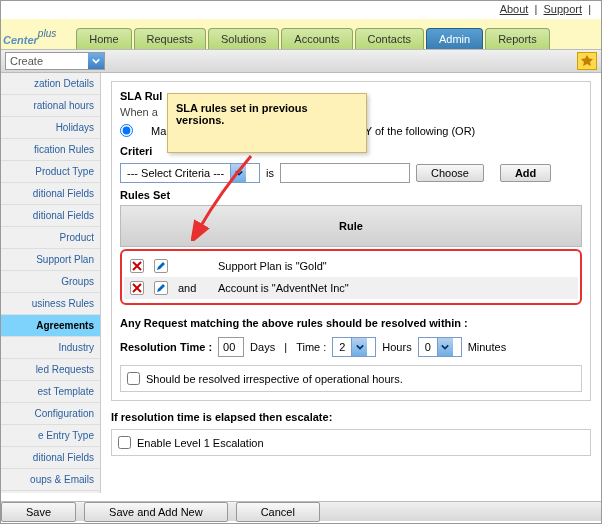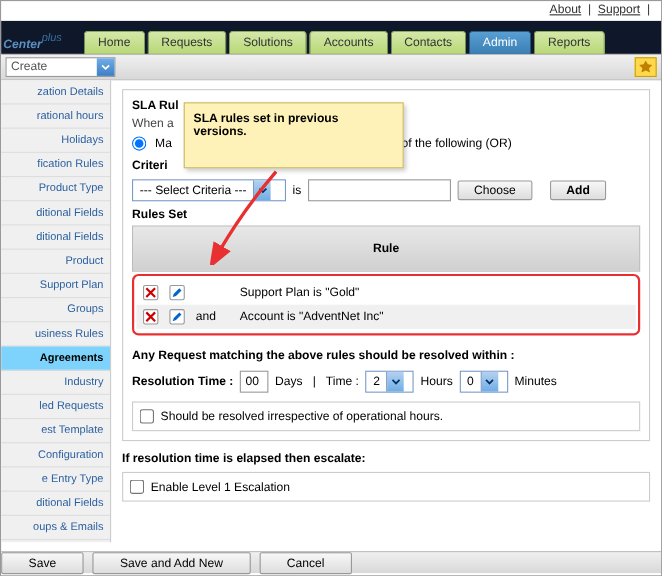--- a/index.html
+++ b/index.html
@@ -1,40 +1,40 @@
 <!DOCTYPE html>
 <html><head>
 <meta charset="utf-8">
 <style>
 *{box-sizing:border-box;margin:0;padding:0;font-family:Verdana,Arial,sans-serif;font-size:11px}
 body{background:#fff;width:602px;height:524px;overflow:hidden;position:relative;border:1px solid #999}
 .topbar{height:18px;text-align:right;padding:2px 10px;color:#333}
 .topbar a{color:#333;text-decoration:underline;cursor:pointer}
-.logo-row{display:flex;align-items:flex-end;height:30px;background:#0f172a}
+.logo-row{display:flex;align-items:flex-end;height:30px;background:#fef9c3}
 .logo{font-style:italic;font-weight:bold;font-size:18px;color:#5a8fbf;padding-left:2px}
 .logo sup{font-size:10px;color:#3a6f9f;font-weight:normal}
 .tabs{display:flex;margin-left:20px;gap:2px}
 .tab{background:linear-gradient(#d4e8a8,#b8d878);border:1px solid #8fa85f;border-bottom:none;border-radius:4px 4px 0 0;padding:4px 12px;color:#333;cursor:pointer}
 .tab.active{background:linear-gradient(#5a9fd4,#3a7fb4);color:#fff;border-color:#2a5f84}
 .subbar{height:24px;background:linear-gradient(#f0f0f0,#d8d8d8);border-top:1px solid #bbb;border-bottom:1px solid #bbb;display:flex;align-items:center;padding:0 4px;justify-content:space-between}
 .create-sel{display:flex;align-items:center;background:#fff;border:1px solid #999;height:18px;width:100px}
 .create-sel span{flex:1;padding:0 4px;color:#555}
 .create-dd{width:16px;height:16px;background:linear-gradient(#6faee6,#3e7ec6);display:flex;align-items:center;justify-content:center}
 .create-dd svg{width:8px;height:8px}
 .alert-ico{width:20px;height:18px;background:#ffd84d;border:1px solid #c9a400;display:flex;align-items:center;justify-content:center}
 .main{display:flex;height:calc(100% - 72px - 30px)}
 .sidebar{width:100px;background:#f0f0f0;border-right:1px solid #ccc;overflow:hidden}
 .side-item{padding:5px 6px;text-align:right;color:#2a5f9f;border-bottom:1px solid #ddd;white-space:nowrap;cursor:pointer;font-size:10px;overflow:hidden;text-overflow:clip;direction:ltr}
 .side-item.active{background:#7dd3fc;font-weight:bold;color:#000}
 .content{flex:1;padding:8px 10px;overflow:hidden;position:relative}
 .box{border:1px solid #ccc;padding:8px;margin-bottom:10px}
 .sect-title{font-weight:bold;margin-bottom:4px}
 .sub-label{color:#444;margin-bottom:6px}
 .radio-row{display:flex;gap:40px;margin:4px 0 8px}
-.radio-row label{display:flex;align-items:center;gap:8px}
+.radio-row label{display:flex;align-items:center;gap:18px}
 .crit-row{display:flex;align-items:center;gap:6px;margin:6px 0}
 .sel{display:inline-flex;align-items:center;border:1px solid #7a9ac9;background:#fff;height:20px}
 .sel span{padding:0 6px}
 .sel .dd{width:16px;height:18px;background:linear-gradient(#b5d1f0,#6faee6);display:flex;align-items:center;justify-content:center;border-left:1px solid #7a9ac9}
 input[type=text].tf{border:1px solid #999;height:20px;padding:0 4px}
 .btn{background:linear-gradient(#f8f8f8,#ddd);border:1px solid #999;padding:2px 14px;cursor:pointer;border-radius:2px}
 .rules-hd{background:linear-gradient(#e8e8e8,#d0d0d0);border:1px solid #bbb;padding:14px 6px;font-weight:bold;text-align:center}
 .rules-box{border:2px solid #e83030;border-radius:6px;padding:4px 2px;margin-top:2px}
 .rule-row{display:flex;align-items:center;gap:10px;padding:4px 6px}
 .rule-row.alt{background:#f0f0f0}

